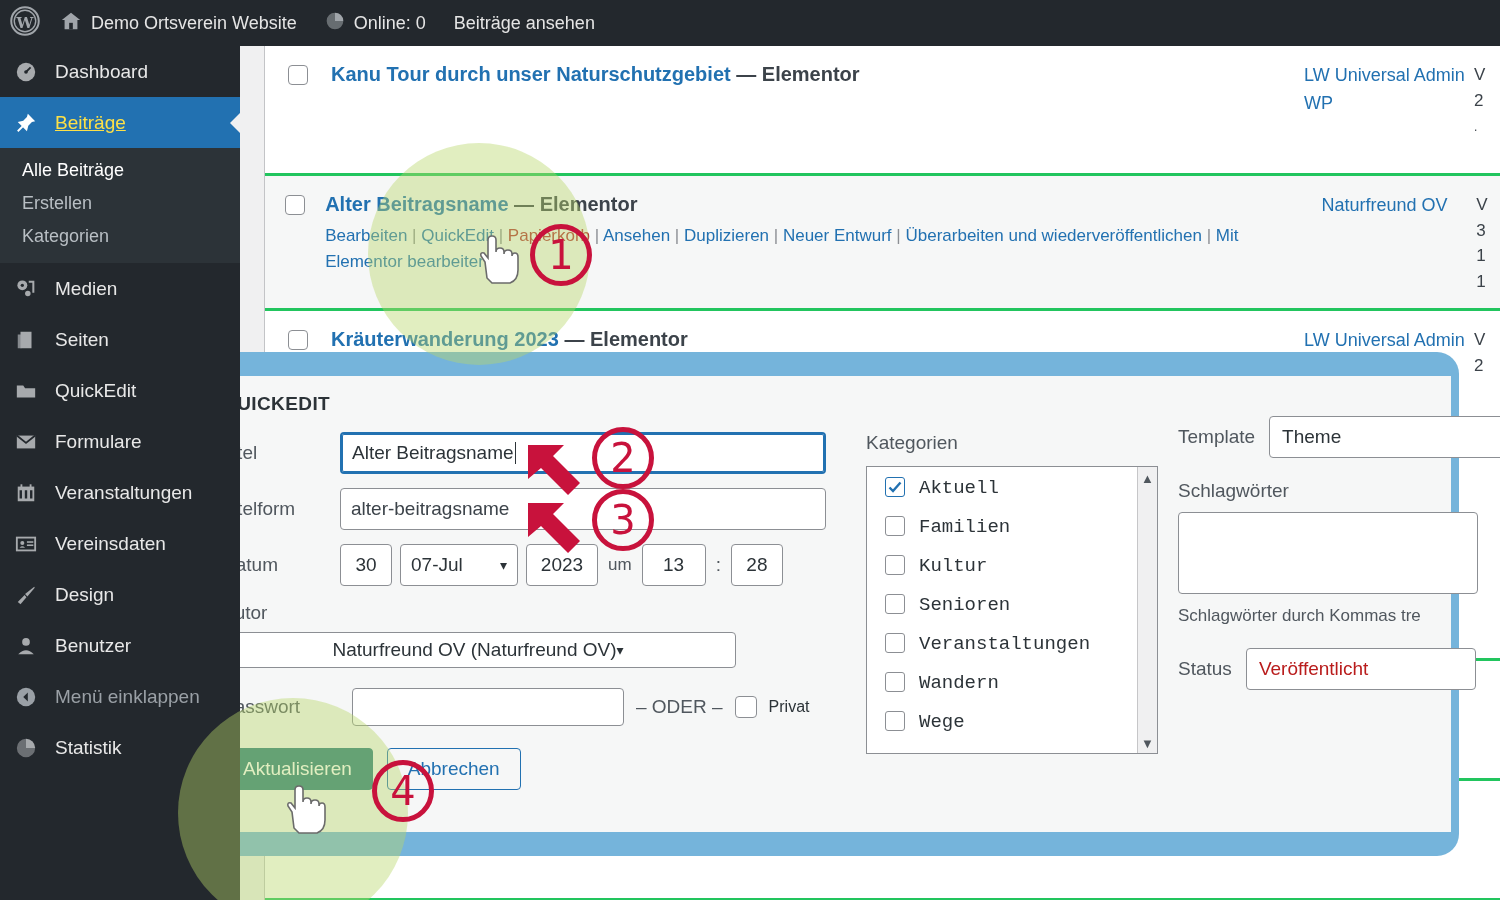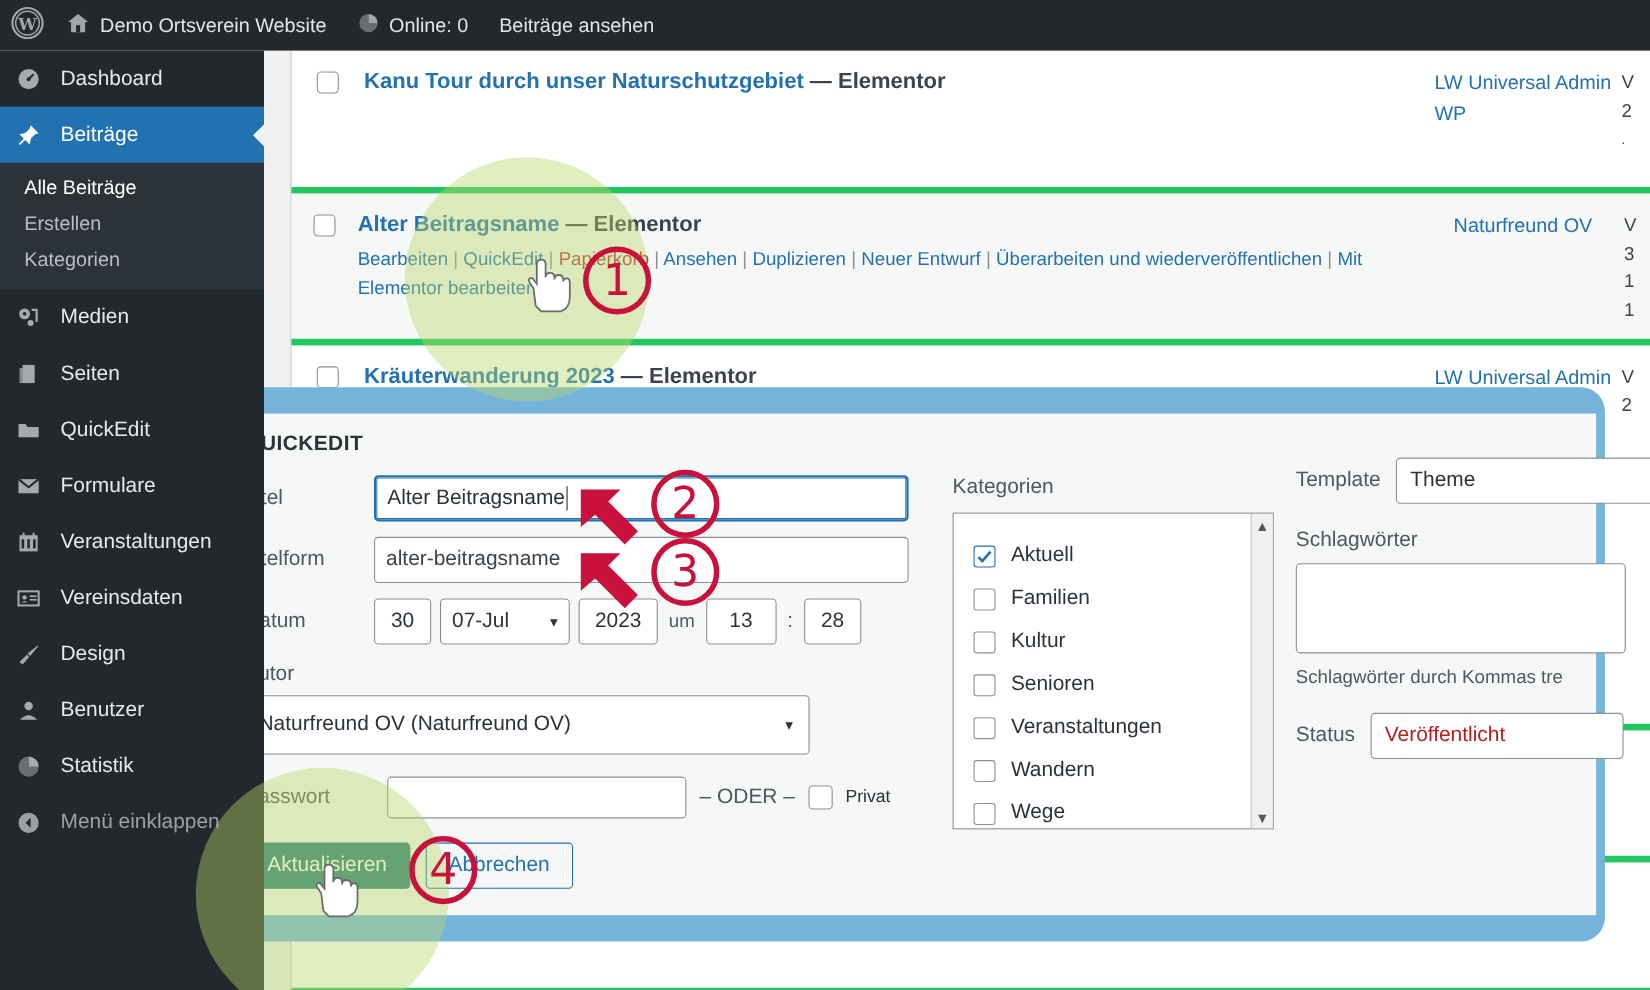--- a/index.html
+++ b/index.html
@@ -29,42 +29,42 @@
   .sidebar {
     position: absolute; top: 46px; left: 0; width: 240px; height: 854px;
     background: #23282d; color: #f0f0f1; z-index: 28;
     font-size: 19px;
   }
   .menu-item {
     display: flex; align-items: center; gap: 17px;
     height: 51px; padding-left: 14px; color: #e8e8e8;
   }
   .menu-item.current {
-    background: #2271b1; color: #ffffff; font-weight: normal; position: relative;
+    background: #2271b1; color: #fde047; font-weight: normal; position: relative; text-decoration: underline;
   }
   .menu-item.current::after {
     content:""; position:absolute; right: -1px; top: 50%; transform: translateY(-50%);
     border-top: 11px solid transparent; border-bottom: 11px solid transparent;
     border-right: 11px solid #f0f0f1;
   }
   .menu-ico { width: 24px; height: 24px; display:flex; align-items:center; justify-content:center; color:#a7aaad; flex:0 0 24px; }
   .menu-item.current .menu-ico { color:#fff; }
   .submenu { background: #2c3338; padding: 6px 0 10px 0; }
   .sub-item { padding: 6px 0 6px 22px; font-size: 18px; color:#b9bfc4; }
   .sub-item.active { color:#fff; font-weight: normal; }
   .menu-collapse { color:#9aa0a6; }
   .menu-collapse .menu-ico { color:#9aa0a6; }
 
   
   .content {
     position: absolute; top: 46px; left: 240px; width: 1260px; height: 854px;
     background: #f0f0f1; z-index: 10;
   }
   .list-wrap { position:absolute; left: 24px; top: 0; width: 1236px; background: #fff; border-left: 1px solid #c3c4c7; }
-  .post-row { position: relative; border-bottom: 6px solid #22c55e; display: flex; padding: 16px 0 14px 0; }
+  .post-row { position: relative; border-bottom: 3px solid #22c55e; display: flex; padding: 16px 0 14px 0; }
   .post-row.alt { background: #f6f7f7; }
   .cb-cell { width: 66px; display:flex; justify-content:center; padding-top: 3px; }
   .cbx {
     width: 20px; height: 20px; border: 1px solid #8c8f94; border-radius: 4px; background:#fff;
   }
   .title-cell { flex: 1 1 auto; padding-right: 12px; }
   .post-title { font-size: 20px; font-weight: bold; color: #2271b1; line-height: 1.25; }
   .post-title .suffix { color: #3c434a; font-weight: bold; }
   .row-actions { font-size: 17px; color:#2271b1; line-height: 1.55; margin-top: 6px; }
   .row-actions .sep { color:#8c8f94; }
@@ -103,22 +103,22 @@
   .d-month { width: 118px; justify-content: space-between; padding: 0 10px; }
   .d-year { width: 72px; }
   .d-hour { width: 64px; }
   .d-min { width: 52px; }
   .d-um { font-size: 17px; color:#50575e; padding: 0 2px; }
   .d-colon { font-size: 19px; color:#50575e; padding: 0 2px; }
   .chev { font-size: 14px; color:#2c3338; }
 
   .autor-label { font-size: 19px; color:#50575e; margin: 16px 0 8px 0; }
   .sel-author {
-    width: 514px; height: 54px; border:1px solid #8c8f94; border-radius:4px; background:#fff;
-    font-size: 19px; color:#2c3338; display:flex; align-items:center; justify-content:space-between;
+    width: 514px; height: 36px; border:1px solid #8c8f94; border-radius:4px; background:#fff;
+    font-size: 19px; color:#2c3338; display:flex; align-items:center; justify-content:center;
     padding: 0 14px 0 12px;
   }
   .pw-row { display:flex; align-items:center; gap: 12px; margin-top: 20px; }
   .pw-label { width: 118px; font-size: 19px; color:#50575e; }
   .pw-in { width: 272px; height: 38px; border:1px solid #8c8f94; border-radius:4px; background:#fff; }
   .pw-or { font-size: 19px; color:#50575e; }
   .priv-cb { width: 22px; height: 22px; border:1px solid #8c8f94; border-radius:4px; background:#fff; }
   .priv-lbl { font-size: 16px; color:#2c3338; }
 
   .btn-row { display:flex; align-items:center; gap: 14px; margin-top: 22px; }
@@ -132,21 +132,21 @@
   }
 
   
   .col-cats { position:absolute; left: 666px; top: 56px; width: 300px; }
   .cat-head { font-size: 19px; color:#50575e; margin-bottom: 12px; }
   .cat-box {
     width: 292px; height: 288px; border:1px solid #8c8f94; background:#fff;
     position: relative; overflow: hidden;
   }
   .cat-list { padding: 10px 0 0 18px; }
-  .cat-item { display:flex; align-items:flex-end; gap: 14px; height: 39px; }
+  .cat-item { display:flex; align-items:flex-start; gap: 14px; height: 39px; font-family: Liberation Mono, monospace; }
   .cat-cb { width:20px; height:20px; border:1px solid #8c8f94; border-radius:3px; background:#fff;
             display:flex; align-items:center; justify-content:center; }
   .cat-cb.checked { border-color:#2271b1; }
   .cat-label { font-size: 19px; color:#2c3338; }
   .cat-sb { position:absolute; right:0; top:0; width: 20px; height: 288px; background:#f0f0f1; border-left:1px solid #c6c6c8;
             display:flex; flex-direction:column; justify-content:space-between; align-items:center; padding: 4px 0; }
   .sb-arrow { font-size: 13px; color:#50575e; }
 
   
   .col-right { position:absolute; left: 978px; top: 40px; width: 420px; }
@@ -327,38 +327,38 @@
     <div class="menu-item">
       <span class="menu-ico">
         <svg width="22" height="22" viewBox="0 0 24 24">
             <circle cx="12" cy="7.5" r="4.2" fill="currentColor"></circle>
             <path d="M3.5 21 q8.5 -9 17 0 Z" fill="currentColor"></path>
           </svg>
       </span>
       <span>Benutzer</span>
     </div>
 
+    <div class="menu-item menu-collapse">
+      <span class="menu-ico">
+        <svg width="22" height="22" viewBox="0 0 24 24">
+            <circle cx="12" cy="12" r="10" fill="currentColor"></circle>
+            <path d="M14 7 L9 12 L14 17 Z" fill="#23282d"></path>
+          </svg>
+      </span>
+      <span>Menü einklappen</span>
+    </div>
+
     <div class="menu-item">
       <span class="menu-ico">
         <svg width="22" height="22" viewBox="0 0 24 24">
             <path d="M12 12 V2 A10 10 0 0 1 22 12 Z" fill="currentColor"></path>
             <path d="M12 12 L12 2 A10 10 0 1 0 22 12 Z" fill="currentColor" opacity=".55"></path>
           </svg>
       </span>
       <span>Statistik</span>
-    </div>
-
-    <div class="menu-item menu-collapse">
-      <span class="menu-ico">
-        <svg width="22" height="22" viewBox="0 0 24 24">
-            <circle cx="12" cy="12" r="10" fill="currentColor"></circle>
-            <path d="M14 7 L9 12 L14 17 Z" fill="#23282d"></path>
-          </svg>
-      </span>
-      <span>Menü einklappen</span>
     </div>
   </div>
 
   <div class="content">
     <div class="list-wrap">
 
       <div class="post-row" style="min-height:130px;">
         <div class="cb-cell">
           <div class="cbx"></div>
         </div>

